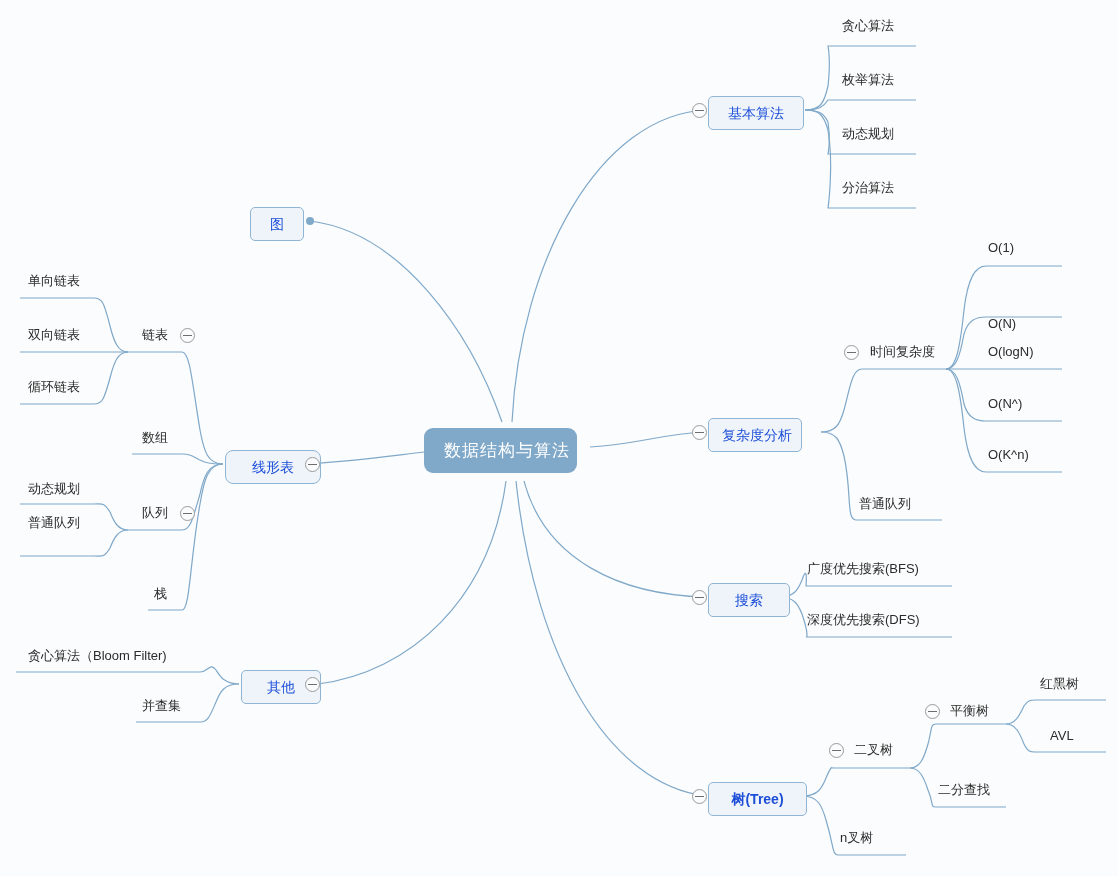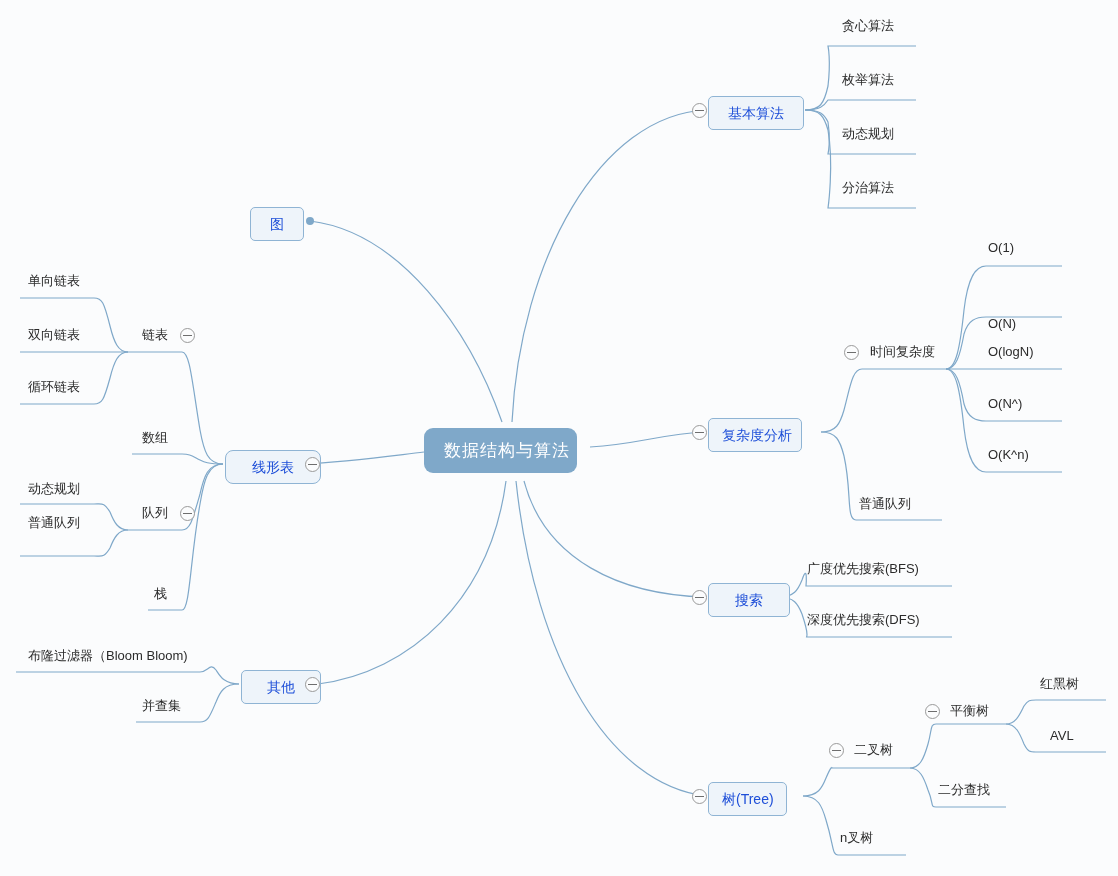--- a/index.html
+++ b/index.html
@@ -172,21 +172,21 @@
   <div class="node text-node" style="left:986px;top:397px;">O(N^)</div>
   <div class="node text-node" style="left:986px;top:448px;">O(K^n)</div>
 
   <div class="toggle" style="left:692px;top:590px;"></div>
   <div class="node box-node" style="left:708px;top:583px;width:82px;">搜索</div>
 
   <div class="node text-node" style="left:805px;top:562px;">广度优先搜索(BFS)</div>
   <div class="node text-node" style="left:805px;top:613px;">深度优先搜索(DFS)</div>
 
   <div class="toggle" style="left:692px;top:789px;"></div>
-  <div class="node box-node" style="left:708px;top:782px;width:79px;">树(Tree)</div>
+  <div class="node box-node" style="left:708px;top:782px;width:99px;font-weight:bold;">树(Tree)</div>
 
   <div class="toggle" style="left:829px;top:743px;"></div>
   <div class="node text-node" style="left:852px;top:743px;">二叉树</div>
   <div class="node text-node" style="left:838px;top:831px;">n叉树</div>
 
   <div class="toggle" style="left:925px;top:704px;"></div>
   <div class="node text-node" style="left:948px;top:704px;">平衡树</div>
   <div class="node text-node" style="left:936px;top:783px;">二分查找</div>
 
   <div class="node text-node" style="left:1038px;top:677px;">红黑树</div>
@@ -208,16 +208,16 @@
   <div class="toggle" style="left:180px;top:506px;"></div>
 
   <div class="node text-node" style="left:26px;top:482px;">动态规划</div>
   <div class="node text-node" style="left:26px;top:516px;">普通队列</div>
 
   <div class="node text-node" style="left:152px;top:587px;">栈</div>
 
   <div class="node box-node" style="left:241px;top:670px;width:80px;">其他</div>
   <div class="toggle" style="left:305px;top:677px;"></div>
 
-  <div class="node text-node" style="left:26px;top:649px;">布隆过滤器（Bloom Bloom)</div>
+  <div class="node text-node" style="left:26px;top:649px;">贪心算法（Bloom Filter)</div>
   <div class="node text-node" style="left:140px;top:699px;">并查集</div>
 
 </div>
 
 </body></html>

